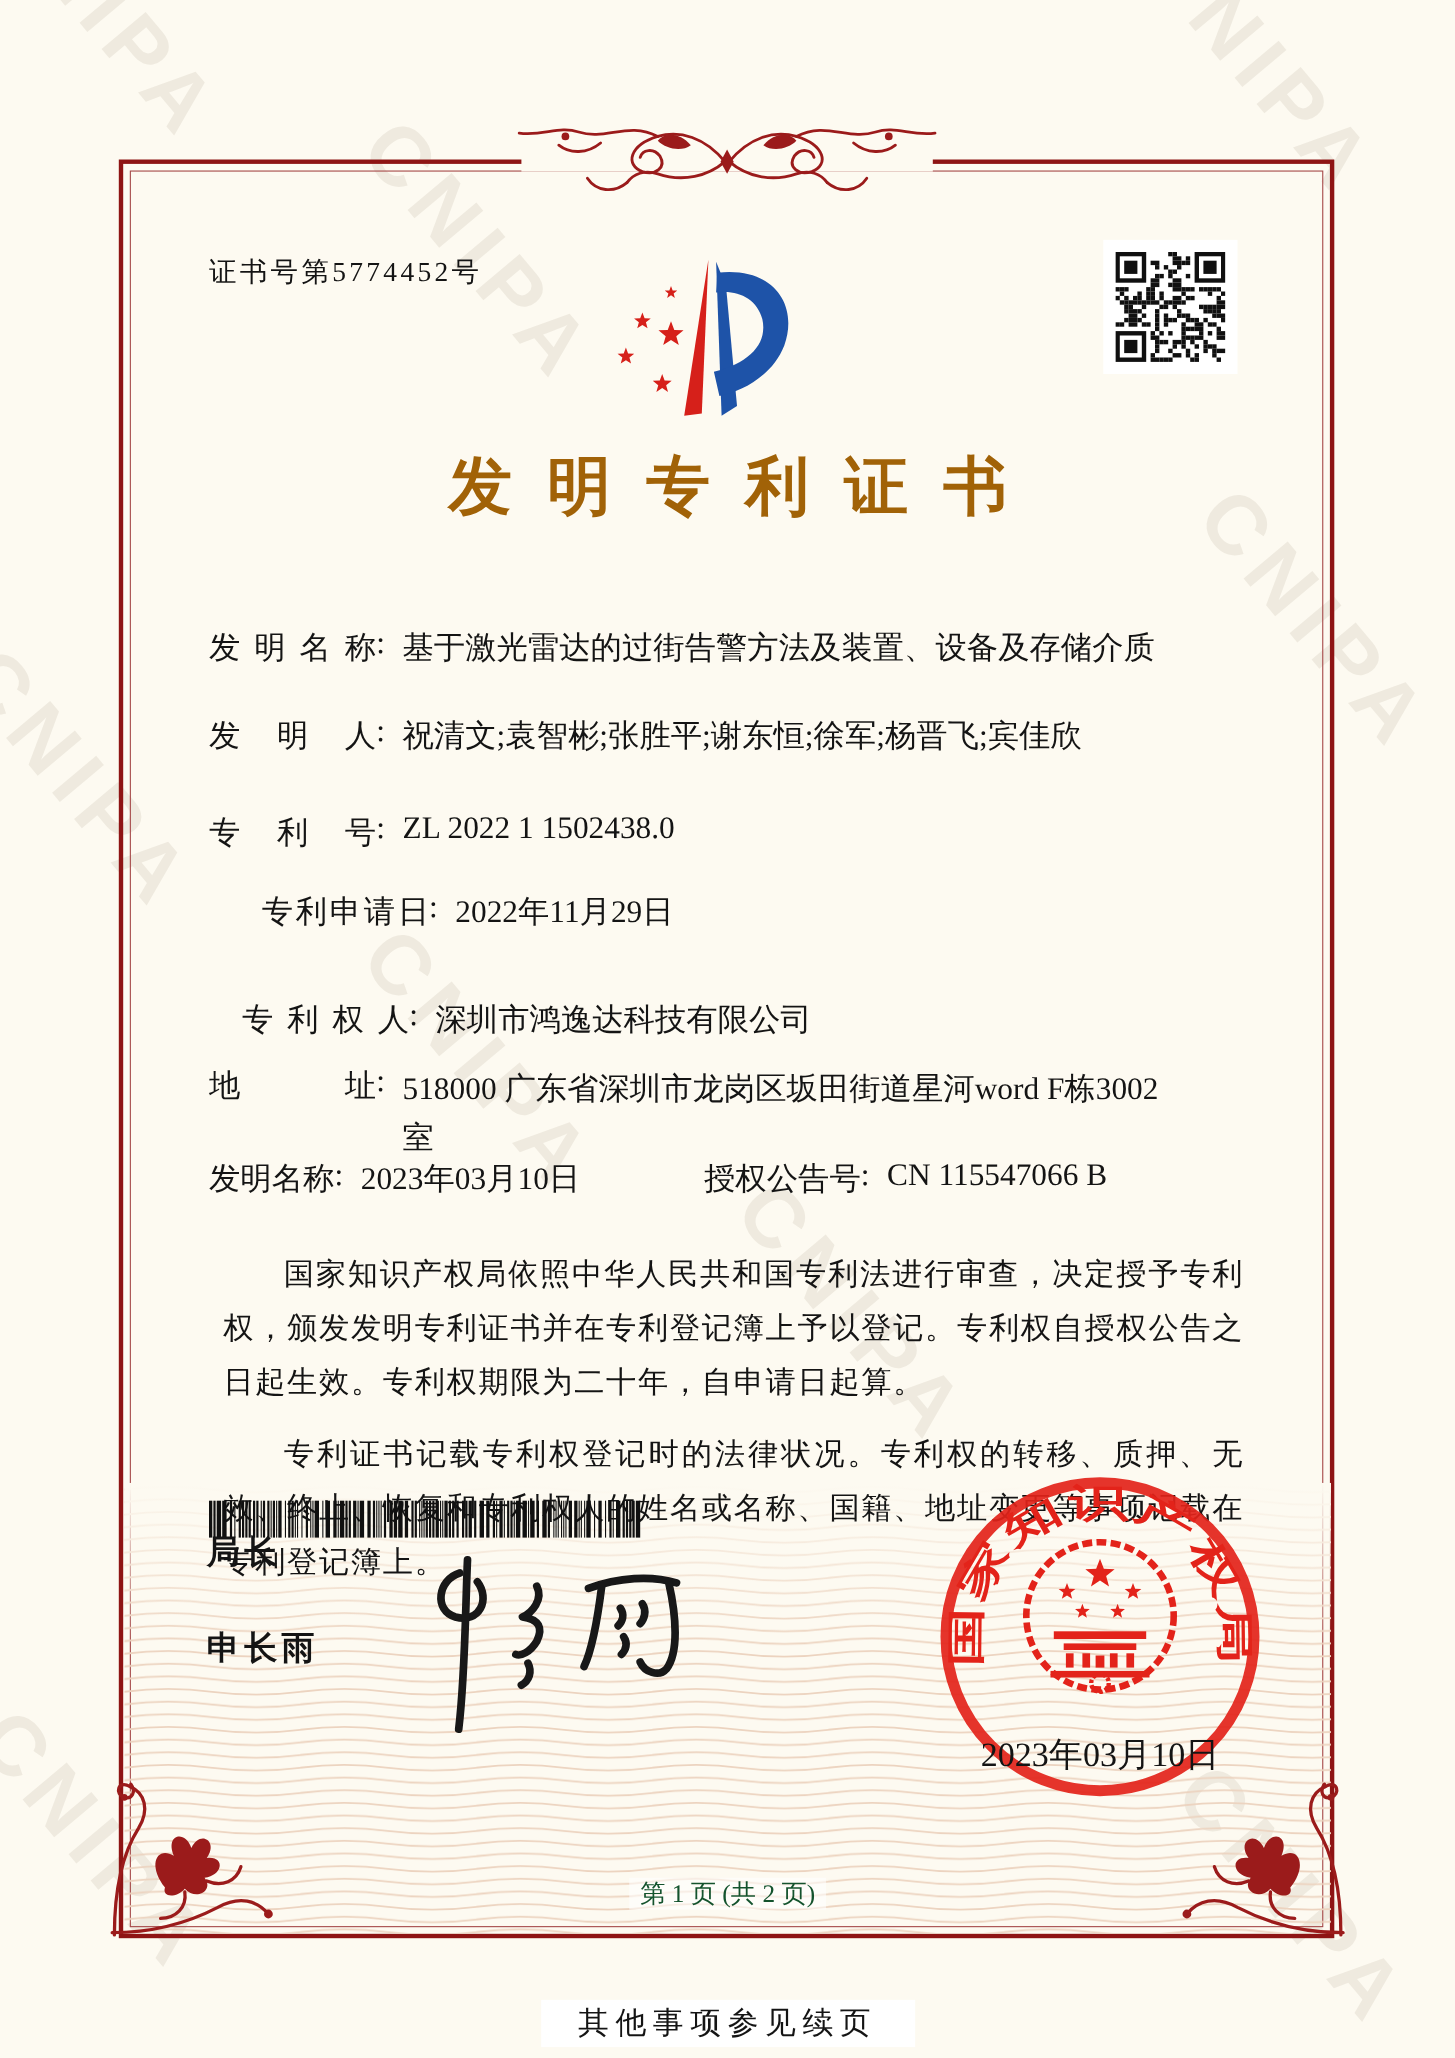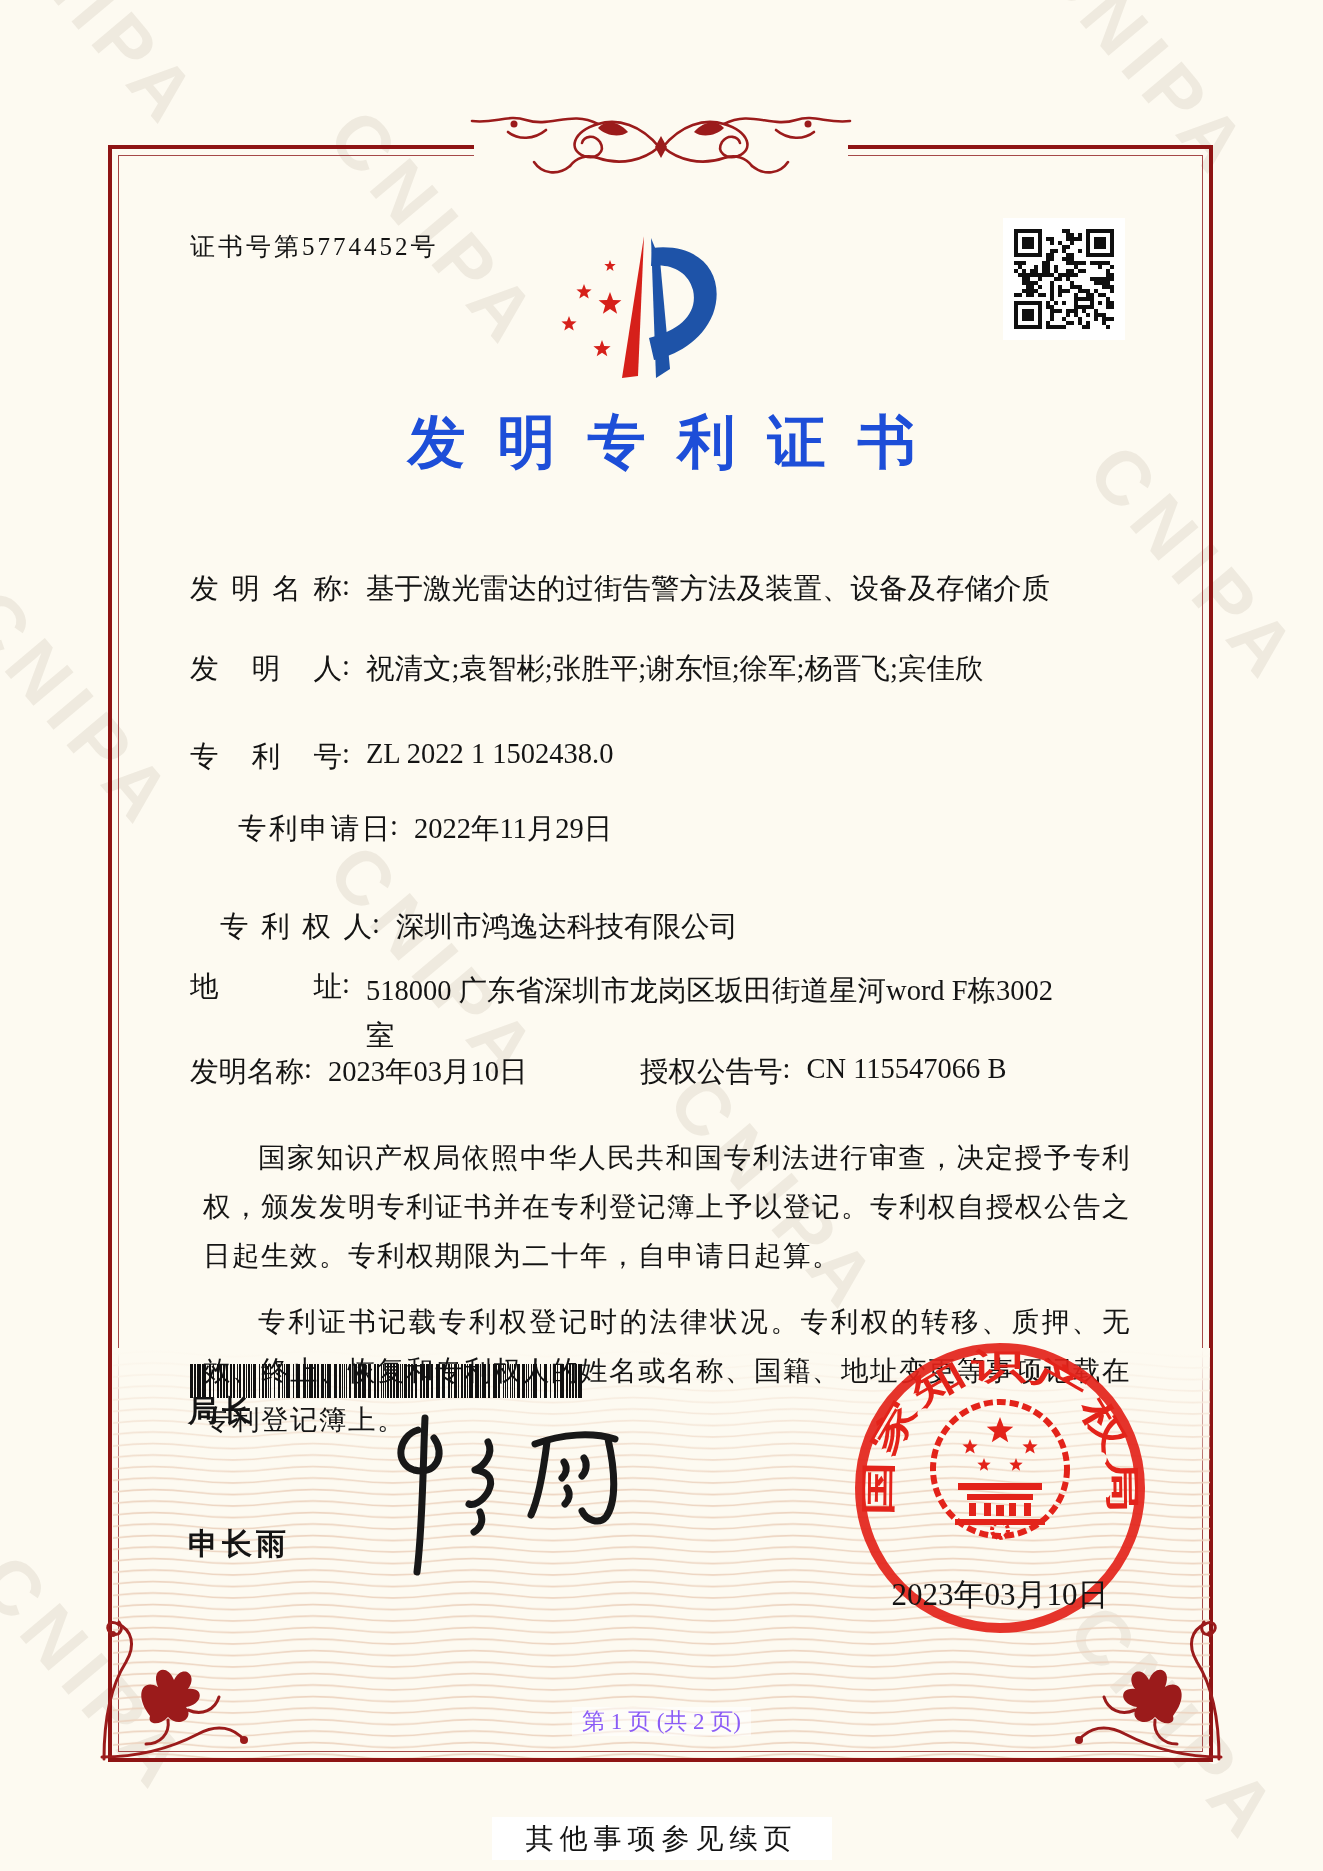--- a/index.html
+++ b/index.html
@@ -34,21 +34,21 @@
   .cert-no{
     position:absolute; left:190px; top:230px; z-index:2;
     font-size:25px; letter-spacing:3px;
   }
   .logo{ position:absolute; left:552px; top:230px; z-index:2; }
   .qr{ position:absolute; left:1003px; top:218px; z-index:2;
        background:#ffffff; padding:11px; }
   .title{
     position:absolute; left:0; top:404px; width:100%; z-index:2;
     text-align:center; font-size:58px; font-weight:bold;
-    letter-spacing:32px; text-indent:32px; color:#1d4ed8;
+    letter-spacing:32px; text-indent:32px; color:#a16207;
   }
   
   .fields{ position:absolute; left:190px; top:556px; width:980px; z-index:2; font-size:28.5px; }
   .frow{ position:absolute; left:0; white-space:nowrap; }
   .frow .lbl{ display:inline-block; width:152px; text-align:justify; text-align-last:justify; vertical-align:top;}
   .frow .col{ display:inline-block; vertical-align:top; }
   .frow .val{ display:inline-block; margin-left:16px; vertical-align:top; }
   .frow.addr{ white-space:normal; }
   .frow.addr .val{ width:712px; line-height:45px; }
   .grant-right{ position:absolute; left:450px; top:0; white-space:nowrap; }
@@ -60,30 +60,30 @@
   .legal p{ margin:17px; text-indent:2em; }
   .legal p + p{ margin-top:8px; }
   
   .barcode{ position:absolute; left:190px; top:1364px; z-index:3; }
   .sig-title{
     position:absolute; left:188px; top:1391px; z-index:3;
     font-family:"Liberation Sans","DejaVu Sans",sans-serif;
     font-weight:700; font-size:30px; letter-spacing:4px;
   }
   .sig-name{
-    position:absolute; left:188px; top:1524px; z-index:3;
+    position:absolute; left:188px; top:1478px; z-index:3;
     font-family:"Liberation Sans","DejaVu Sans",sans-serif;
     font-weight:600; font-size:30px; letter-spacing:4px;
   }
   .signature{ position:absolute; left:350px; top:1412px; z-index:3; }
   .seal{ position:absolute; left:845px; top:1333px; z-index:4; }
   .page-num{
     position:absolute; left:0; top:1706px; width:100%; z-index:3;
     text-align:center; font-size:23px;
-    color:#8b5cf6; 
+    color:#14532d; 
   }
   .page-num span{ background:rgba(255,255,255,0.55); padding:2px 10px; }
   .cont-note{
     position:absolute; left:0; top:1780px; width:100%; z-index:2;
     text-align:center; font-size:28px; letter-spacing:6px;margin-top:40px;
   }
   .cont-note span{ background:#ffffff; padding:6px 34px; }
 </style>
 </head>
 <body>

